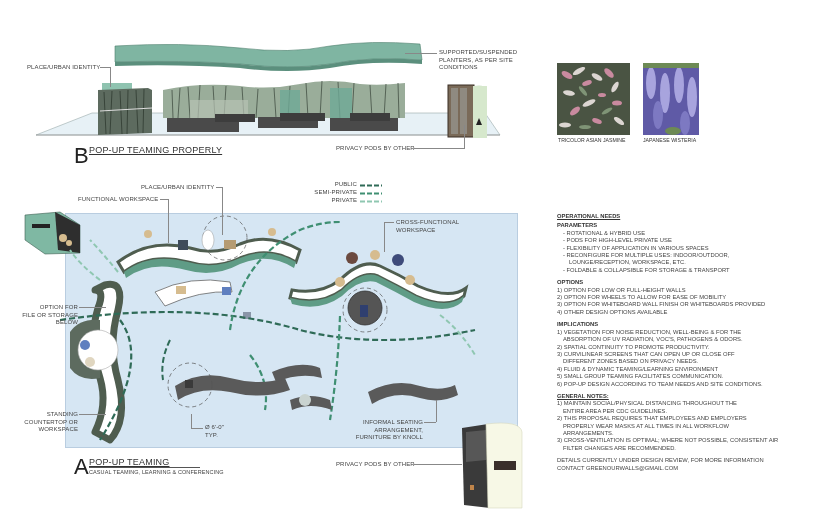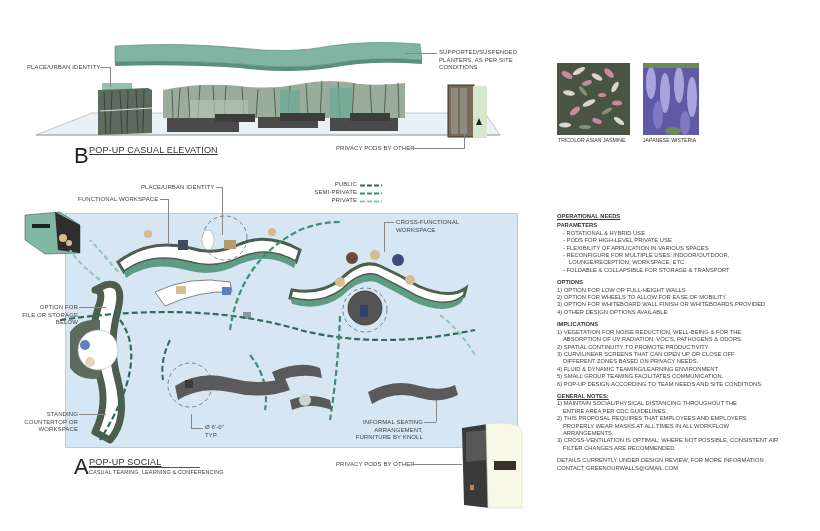--- a/index.html
+++ b/index.html
@@ -99,21 +99,21 @@
 <div class="lbl abs" style="left:439px;top:49px;">SUPPORTED/SUSPENDED</div>
 <div class="lbl abs" style="left:439px;top:56.5px;">PLANTERS, AS PER SITE</div>
 <div class="lbl abs" style="left:439px;top:64px;">CONDITIONS</div>
 <div class="leader" style="left:405px;top:53px;width:32px;height:1px;"></div>
 
 <div class="lbl abs" style="left:336px;top:145px;">PRIVACY PODS BY OTHER</div>
 <div class="leader" style="left:414px;top:148px;width:50px;height:1px;"></div>
 <div class="leader" style="left:464px;top:125px;width:1px;height:24px;"></div>
 
 <div class="abs title-letter" style="left:74px;top:145px;">B</div>
-<div class="abs title-main" style="left:89px;top:145px;">POP-UP CASUAL ELEVATION</div>
+<div class="abs title-main" style="left:89px;top:145px;">POP-UP TEAMING PROPERLY</div>
 
 <div class="photo" style="left:557px;top:63px;">
   <svg width="73" height="72" viewBox="0 0 73 72">
     <rect width="73" height="72" fill="#4a5443"></rect>
     <g fill="#c98a9f">
         <ellipse cx="10" cy="12" rx="6" ry="3" transform="rotate(30 10 12)"></ellipse>
         <ellipse cx="30" cy="20" rx="5" ry="2.5" transform="rotate(-20 30 20)"></ellipse>
         <ellipse cx="52" cy="10" rx="6" ry="3" transform="rotate(45 52 10)"></ellipse>
         <ellipse cx="60" cy="40" rx="5" ry="2.5"></ellipse>
         <ellipse cx="18" cy="48" rx="6" ry="3" transform="rotate(-40 18 48)"></ellipse>
@@ -280,21 +280,21 @@
 <div class="lbl abs r" style="left:343px;top:419px;width:80px;">INFORMAL SEATING</div>
 <div class="lbl abs r" style="left:343px;top:426.5px;width:80px;">ARRANGEMENT,</div>
 <div class="lbl abs r" style="left:333px;top:434px;width:90px;">FURNITURE BY KNOLL</div>
 <div class="leader" style="left:424px;top:422px;width:12px;height:1px;"></div>
 <div class="leader" style="left:436px;top:400px;width:1px;height:22px;"></div>
 
 <div class="lbl abs" style="left:336px;top:461px;">PRIVACY PODS BY OTHER</div>
 <div class="leader" style="left:414px;top:464px;width:48px;height:1px;"></div>
 
 <div class="abs title-letter" style="left:74px;top:456px;">A</div>
-<div class="abs title-main" style="left:89px;top:457px;font-size:9px;">POP-UP SOCIAL</div>
+<div class="abs title-main" style="left:89px;top:457px;font-size:9px;">POP-UP TEAMING</div>
 <div class="title-rule" style="left:89px;top:467px;width:111px;"></div>
 <div class="abs title-sub" style="left:89px;top:469px;">CASUAL TEAMING, LEARNING &amp; CONFERENCING</div>
 
 <div class="notes">
   <div class="sec">
     <div class="h u line">OPERATIONAL NEEDS</div>
     <div class="h line" style="margin-top:2px;">PARAMETERS</div>
     <div class="ind line">- ROTATIONAL &amp; HYBRID USE</div>
     <div class="ind line">- PODS FOR HIGH-LEVEL PRIVATE USE</div>
     <div class="ind line">- FLEXIBILITY OF APPLICATION IN VARIOUS SPACES</div>

